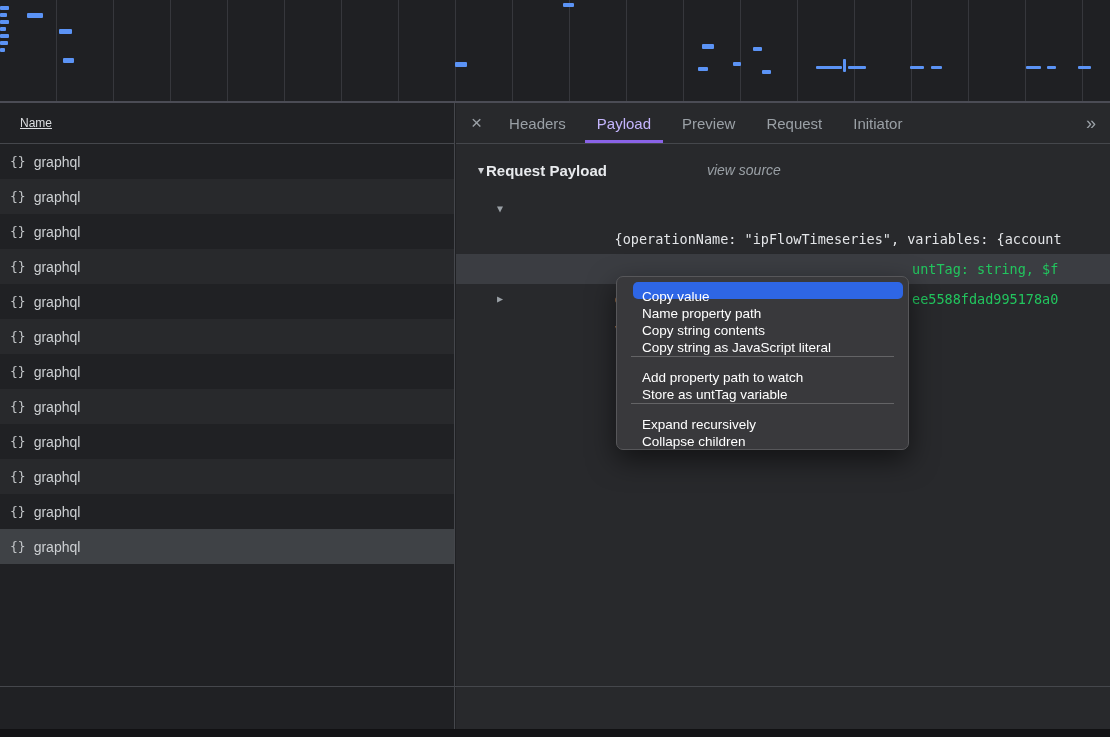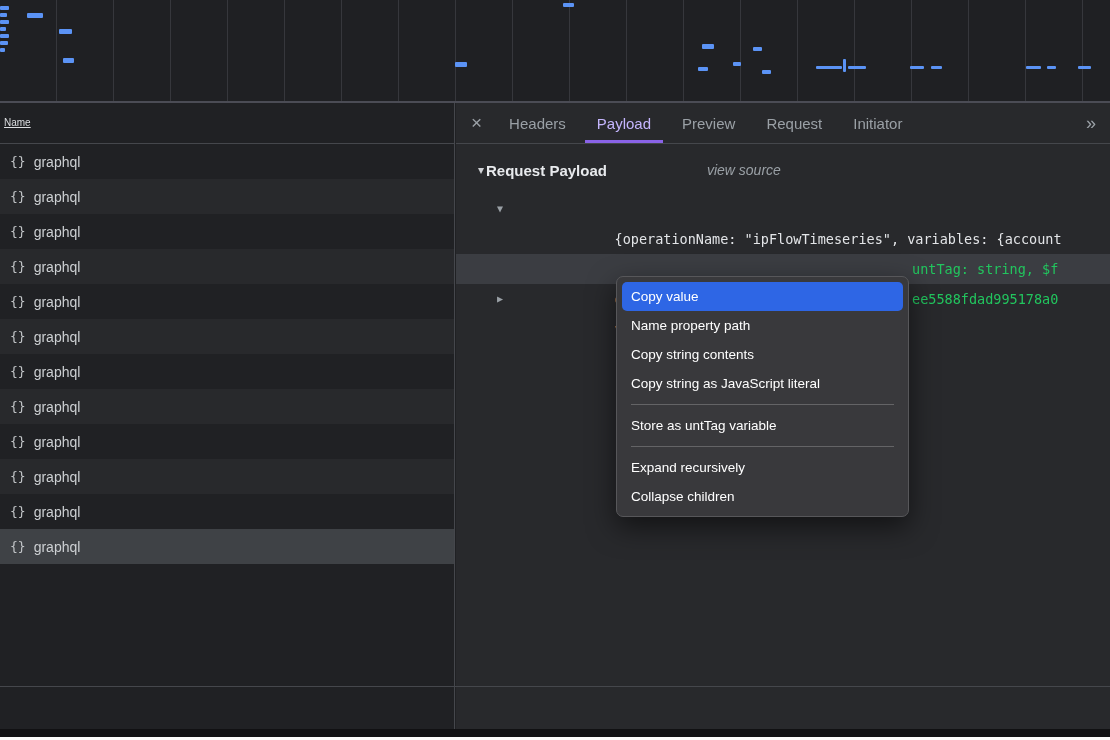--- a/index.html
+++ b/index.html
@@ -19,21 +19,21 @@
   .wbar { position:absolute; background:#5b93f5; border-radius:1px; }
 
   
   .main { position:absolute; left:0; top:103px; width:1110px; height:626px; }
 
   .left-pane {
     position:absolute; left:0; top:0; width:455px; height:100%;
     border-right:1px solid #45474c; box-sizing:border-box; background:#202124;
   }
   .name-header {
-    height:40px; line-height:40px; padding-left:4px; font-size:10px;
+    height:40px; line-height:40px; padding-left:20px; font-size:12px;
     color:#dcdee1; border-bottom:1px solid #45474c;text-decoration:underline;
   }
   .row { height:35px; display:flex; align-items:center; padding-left:10px; gap:8px;
          color:#cdd0d3; font-size:14px; }
   .row:nth-child(even) { background:#28292c; }
   .row.selected { background:#3f4246; }
   .ricon { font-family:"DejaVu Sans Mono", monospace; font-size:13px; color:#c2c5c8; }
 
   .right-pane {
     position:absolute; left:456px; top:0; width:654px; height:100%;
@@ -69,21 +69,21 @@
   .bottom-dark  { position:absolute; left:0; width:1110px; top:729px; height:8px; background:#111113; }
   .bottom-white { position:absolute; left:0; width:1110px; top:737px; height:3px; background:#fbfbfb; }
 
   
   .context-menu {
     position:absolute; left:616px; top:276px; width:293px; box-sizing:border-box;
     background:#39393c; border:1px solid #57575a; border-radius:7px; padding:5px;
     box-shadow:0 10px 28px rgba(0,0,0,.55); z-index:10;
     font-size:13.5px; color:#ffffff;
   }
-  .menu-item { height:29px; line-height:29px; padding:0 9px; border-radius:5px; }
+  .menu-item { height:17px; line-height:29px; padding:0 9px; border-radius:5px;margin-left:11px; }
   .menu-item.highlighted { background:#2e66e5; }
   .menu-sep { height:1px; background:rgba(255,255,255,.22); margin:6px 9px; }
 </style>
 </head>
 <body>
 
 <div class="screen">
 
   <div class="overview">
       <div class="wbar" style="left: 0px; top: 6px; width: 9px; height: 4px;"></div>
@@ -210,20 +210,21 @@
 
     <div class="footer-line"></div>
   </div>
 
   <div class="context-menu">
       <div class="menu-item highlighted">Copy value</div>
       <div class="menu-item">Name property path</div>
       <div class="menu-item">Copy string contents</div>
       <div class="menu-item">Copy string as JavaScript literal</div>
       <div class="menu-sep"></div>
+      <div class="menu-item">Add property path to watch</div>
       <div class="menu-item">Store as untTag variable</div>
       <div class="menu-sep"></div>
       <div class="menu-item">Expand recursively</div>
       <div class="menu-item">Collapse children</div>
     </div>
 
   <div class="bottom-dark"></div>
   <div class="bottom-white"></div>
 </div>
 

